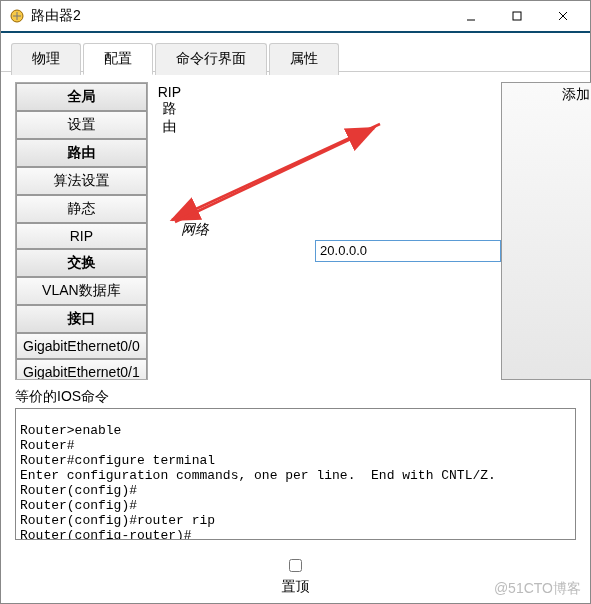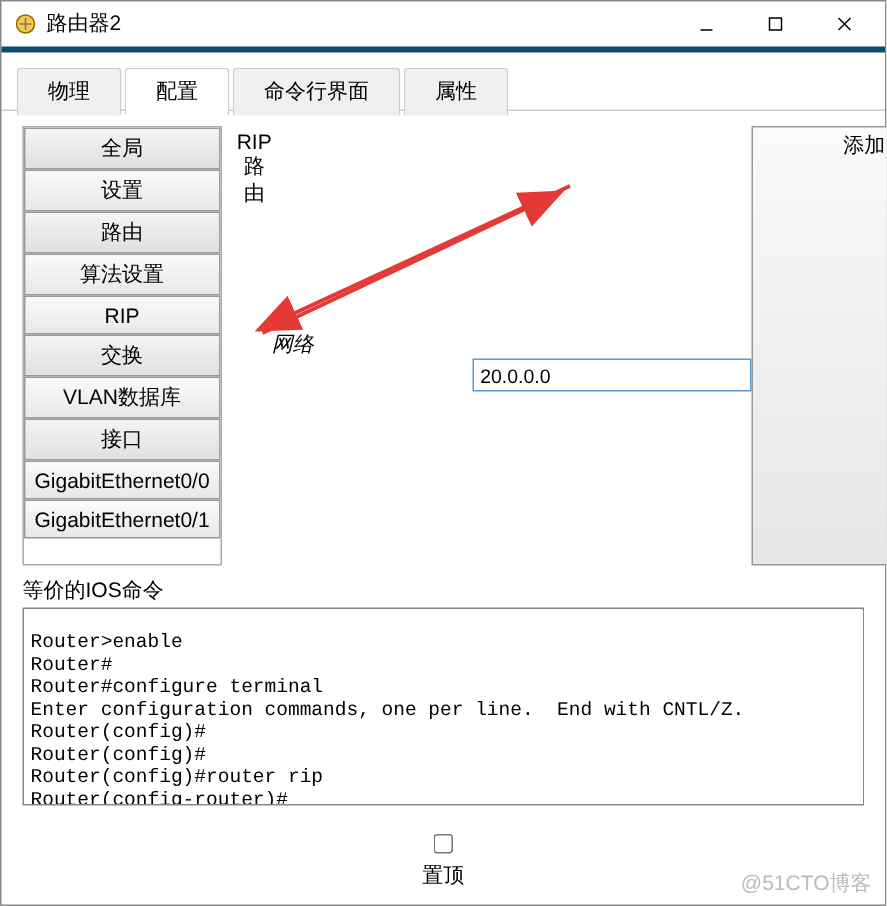--- a/index.html
+++ b/index.html
@@ -16,21 +16,21 @@
       width: 591px;
       height: 604px;
       display: flex;
       flex-direction: column;
       background: #fff;
     }
     .titlebar {
       height: 34px;
       display: flex;
       align-items: center;
-      border-bottom: 4px solid #0c4a6e;
+      border-bottom: 2px solid #0c4a6e;
       padding: 0 4px 0 8px;
     }
     .title-icon {
       width: 16px; height: 16px;
       margin-right: 6px;
       display: inline-block;
     }
     .title-text { flex: 1; font-size: 14px; }
     .win-btns { display: flex; }
     .win-btn {
@@ -80,21 +80,21 @@
     .side-item {
       border: 1px solid #999;
       background: linear-gradient(#fafafa,#e8e8e8);
       padding: 4px 6px;
       text-align: center;
       font-size: 14px;
       cursor: pointer;
       margin: 0;
     }
     .side-header {
-      font-weight: normal;
+      font-weight: bold;
       background: linear-gradient(#f4f4f4,#e0e0e0);
     }
     .right-panel {
       flex: 1;
       display: flex;
       flex-direction: row;
     }
     .rip-title {
       text-align: center;
       font-size: 14px;
@@ -219,20 +219,21 @@
     <div class="tab">属性</div>
   </div>
 
   <div class="content">
     <div class="sidebar-wrap">
       <div class="sidebar">
         <div class="side-item side-header">全局</div>
         <div class="side-item">设置</div>
         <div class="side-item side-header">路由</div>
         <div class="side-item">算法设置</div>
+        <div class="side-item">静态</div>
         <div class="side-item">RIP</div>
         <div class="side-item side-header">交换</div>
         <div class="side-item">VLAN数据库</div>
         <div class="side-item side-header">接口</div>
         <div class="side-item">GigabitEthernet0/0</div>
         <div class="side-item">GigabitEthernet0/1</div>
 
       </div>
     </div>
 

